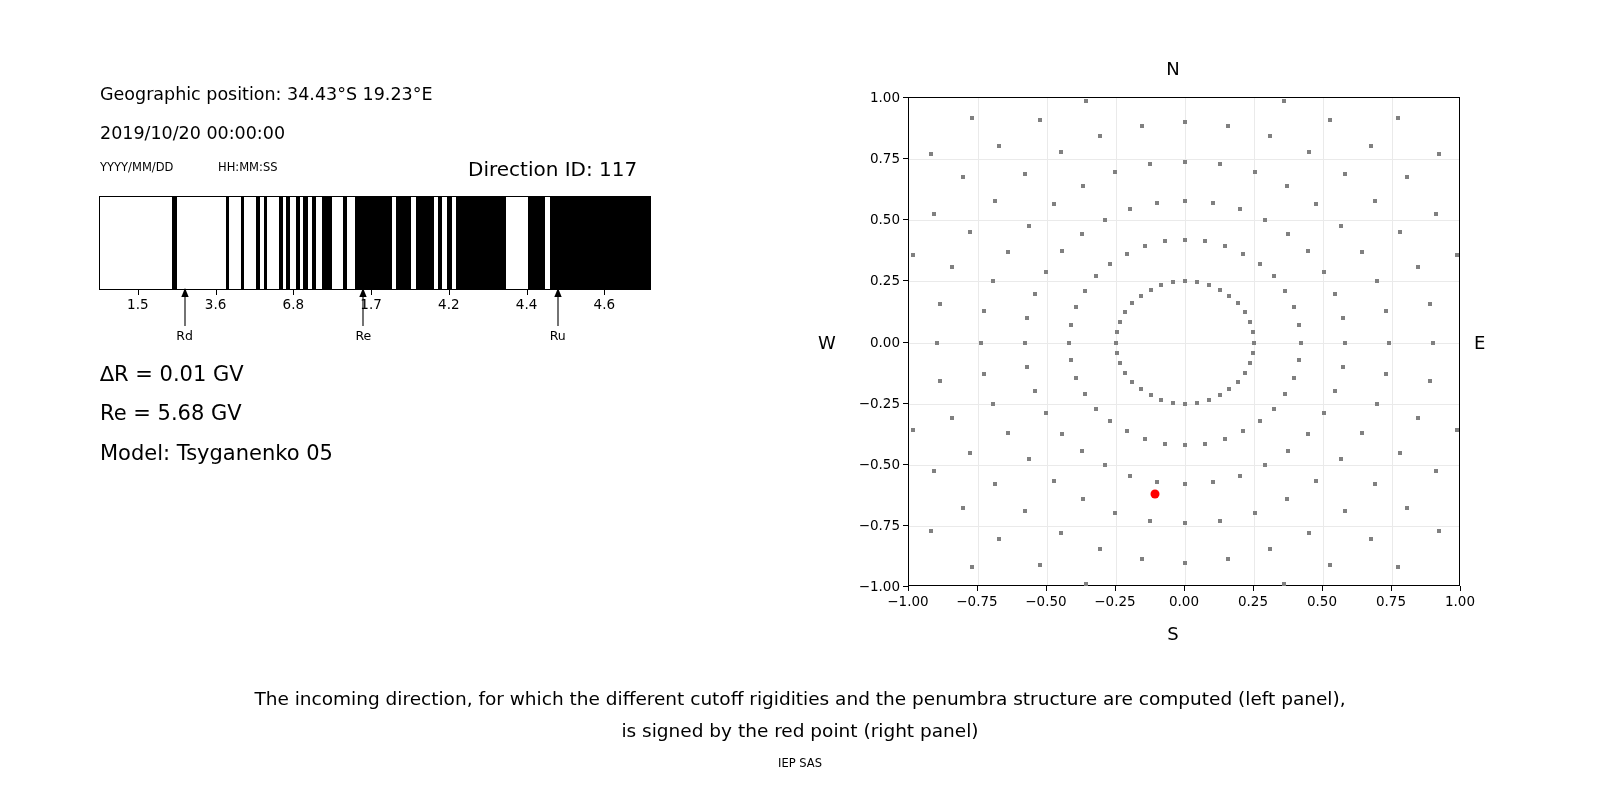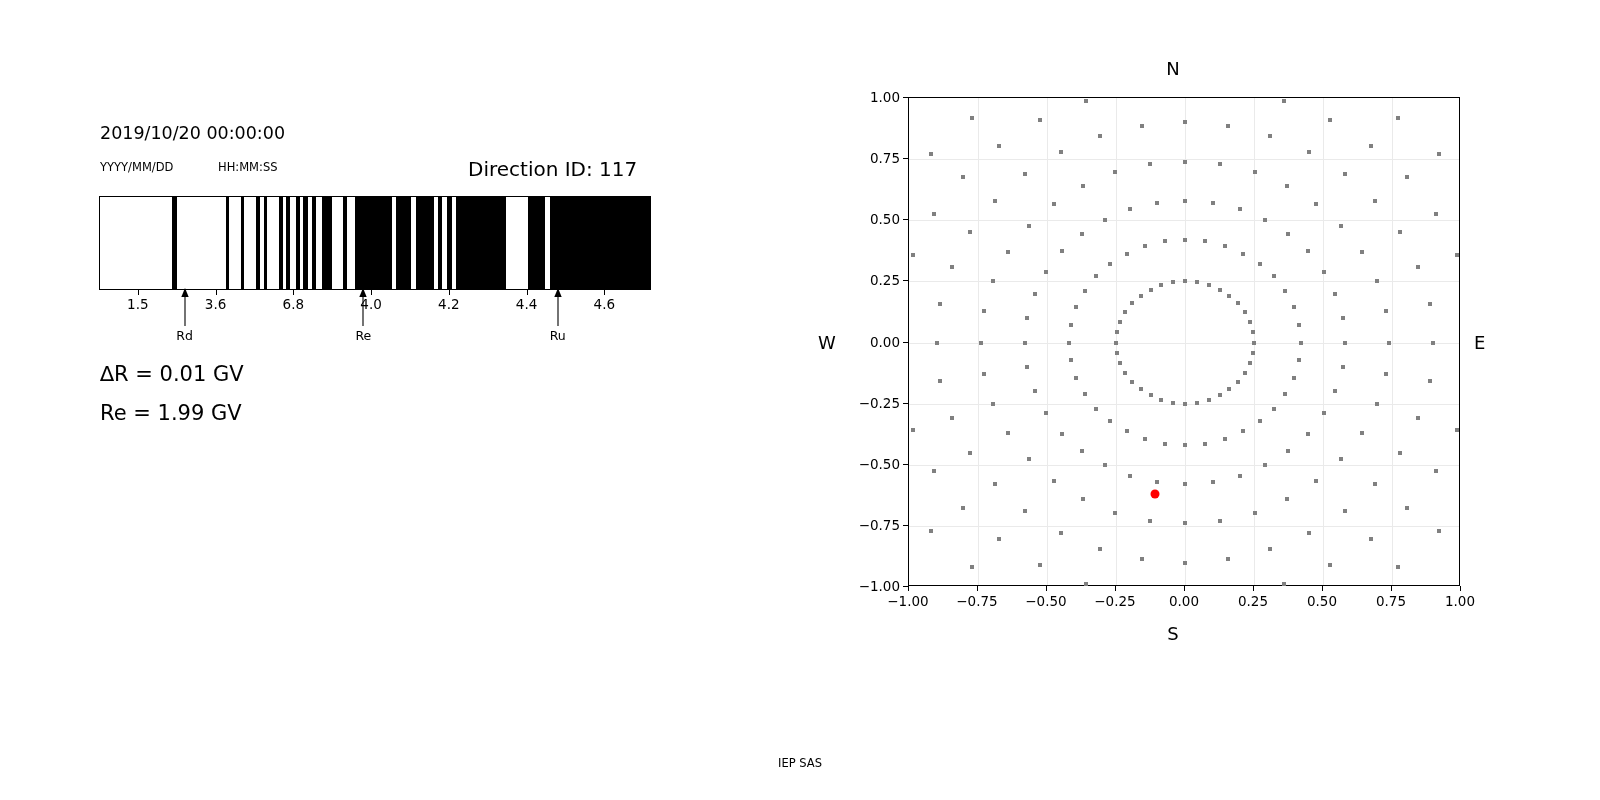--- a/index.html
+++ b/index.html
@@ -213,20 +213,21 @@
     width: 1600px;
     text-align: center;
     font-size: 11.5px;
   }
 </style>
 </head>
 <body>
 
 <div id="left-panel">
 
+  <div class="hdr-geo">Geographic position: 34.43°S 19.23°E</div>
 
   <div class="hdr-datetime">2019/10/20 00:00:00</div>
 
   <div class="hdr-fmt-date">YYYY/MM/DD</div>
 
   <div class="hdr-fmt-time">HH:MM:SS</div>
 
   <div class="hdr-dirid">Direction ID: 117</div>
 
   <div id="penumbra-wrap">
@@ -255,21 +256,21 @@
   </div>
 
   <div id="penumbra-axis">
       <div class="xtick" style="left: 38.8732px;"></div>
       <div class="xtick-label" style="left: 38.8732px;">1.5</div>
       <div class="xtick" style="left: 116.62px;"></div>
       <div class="xtick-label" style="left: 116.62px;">3.6</div>
       <div class="xtick" style="left: 194.366px;"></div>
       <div class="xtick-label" style="left: 194.366px;">6.8</div>
       <div class="xtick" style="left: 272.113px;"></div>
-      <div class="xtick-label" style="left: 272.113px;">4.0</div>
+      <div class="xtick-label" style="left: 272.113px;">1.7</div>
       <div class="xtick" style="left: 349.859px;"></div>
       <div class="xtick-label" style="left: 349.859px;">4.2</div>
       <div class="xtick" style="left: 427.606px;"></div>
       <div class="xtick-label" style="left: 427.606px;">4.4</div>
       <div class="xtick" style="left: 505.352px;"></div>
       <div class="xtick-label" style="left: 505.352px;">4.6</div>
       <div class="marker-arrow" style="left: 85.5211px;"><svg width="11" height="40" viewBox="0 0 11 40">
           <line x1="5.5" y1="40" x2="5.5" y2="8" stroke="#000" stroke-width="1.1"></line>
           <polygon points="5.5,2 1.8,11 9.2,11" fill="#000"></polygon>
         </svg></div>
@@ -281,21 +282,22 @@
       <div class="marker-label" style="left: 264.338px;">Re</div>
       <div class="marker-arrow" style="left: 458.704px;"><svg width="11" height="40" viewBox="0 0 11 40">
           <line x1="5.5" y1="40" x2="5.5" y2="8" stroke="#000" stroke-width="1.1"></line>
           <polygon points="5.5,2 1.8,11 9.2,11" fill="#000"></polygon>
         </svg></div>
       <div class="marker-label" style="left: 458.704px;">Ru</div>
     </div>
 
   <div id="params-left">
       <div class="param-row">∆R = 0.01 GV</div>
-      <div class="param-row">Re = 1.99 GV</div>
+      <div class="param-row">Re = 5.68 GV</div>
+      <div class="param-row">Model: Tsyganenko 05</div>
     </div>
 </div>
 
 <div id="right-panel">
   <div id="polar-frame">
       <div class="gridline-v" style="left: 69px;"></div>
       <div class="gridline-v" style="left: 138px;"></div>
       <div class="gridline-v" style="left: 207px;"></div>
       <div class="gridline-v" style="left: 276px;"></div>
       <div class="gridline-v" style="left: 345px;"></div>
@@ -561,14 +563,16 @@
       <div class="xtick-mark-polar" style="left: 670px; top: 586px;"></div>
     </div>
 
   <div class="compass" id="compass-n">N</div>
   <div class="compass" id="compass-s">S</div>
   <div class="compass" id="compass-w">W</div>
   <div class="compass" id="compass-e">E</div>
 </div>
 
 <div id="caption">
+  <div>The incoming direction, for which the different cutoff rigidities and the penumbra structure are computed (left panel),</div>
+  <div>is signed by the red point (right panel)</div>
 </div>
 <div id="footer">IEP SAS</div>
 
 </body></html>

